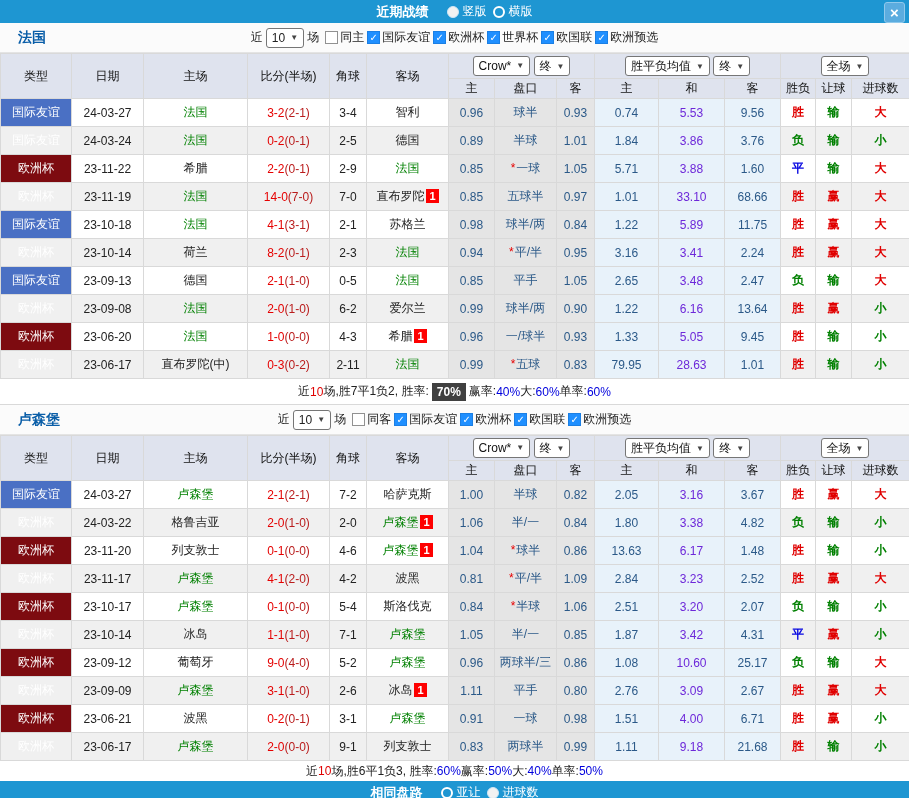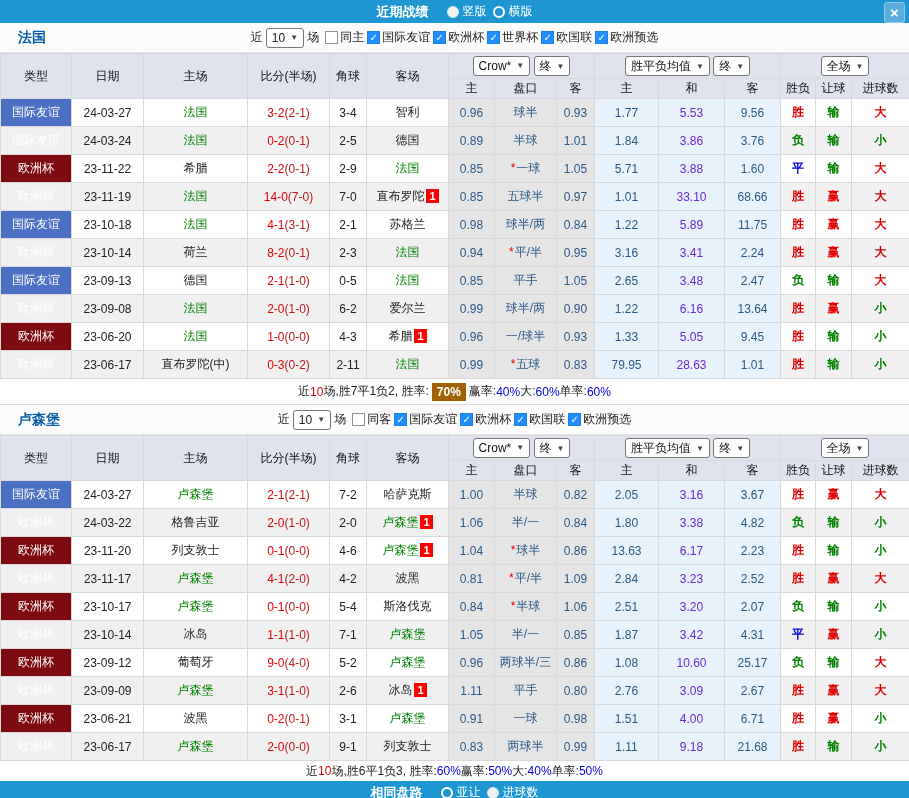--- a/index.html
+++ b/index.html
@@ -42,21 +42,21 @@
   .star{color:#e60000;margin-right:1px;}
   .badge1{display:inline-block;background:#fe0000;color:#fff;font-weight:bold;font-size:11px;padding:0 3px;margin-left:2px;line-height:14px;}
   .red{color:#e00000;font-weight:bold;}
   .grn{color:#008000;font-weight:bold;}
   .blu{color:#0000e0;font-weight:bold;}
   
   .summary{height:25px;display:flex;align-items:center;justify-content:center;border-bottom:1px solid #d9d9d9;}
   .sg-k{color:#222;}
   .sg-r{color:#e00000;}
   .sg-b{color:#0000dd;}
-  .sg-badge{background:#a16207;color:#fff;padding:2px 5px;margin:0 3px;font-weight:bold;}
+  .sg-badge{background:#404040;color:#fff;padding:2px 5px;margin:0 3px;font-weight:bold;}
 </style>
 </head>
 <body>
 
 <div class="bar">
   <span class="bar-title">近期战绩</span>
   <span style="display:inline-flex;align-items:center;">
       <span class="radio-group">
         <span class="radio on"></span>
         <span>竖版</span>
@@ -176,21 +176,21 @@
       <tr>
     <td class="tblue">国际友谊</td>
     <td>24-03-27</td>
     <td><span class="focus">法国</span></td>
     <td><span class="score-ft">3-2</span><span class="score-ht">(2-1)</span></td>
     <td>3-4</td>
     <td><span>智利</span></td>
     <td class="cream num">0.96</td>
     <td class="cream num">球半</td>
     <td class="cream num">0.93</td>
-    <td class="lblue num">1.77</td>
+    <td class="lblue num">0.74</td>
     <td class="lblue mid-num">5.53</td>
     <td class="lblue num">9.56</td>
     <td class="red">胜</td>
     <td class="grn">输</td>
     <td class="red">大</td>
   </tr>
       <tr class="alt">
     <td class="tblue">国际友谊</td>
     <td>24-03-24</td>
     <td><span class="focus">法国</span></td>
@@ -498,21 +498,21 @@
     <td>23-11-20</td>
     <td><span>列支敦士</span></td>
     <td><span class="score-ft">0-1</span><span class="score-ht">(0-0)</span></td>
     <td>4-6</td>
     <td><span class="focus">卢森堡</span><b class="badge1">1</b></td>
     <td class="cream num">1.04</td>
     <td class="cream num"><span class="star">*</span>球半</td>
     <td class="cream num">0.86</td>
     <td class="lblue num">13.63</td>
     <td class="lblue mid-num">6.17</td>
-    <td class="lblue num">2.23</td>
+    <td class="lblue num">1.48</td>
     <td class="red">胜</td>
     <td class="grn">输</td>
     <td class="grn">小</td>
   </tr>
       <tr class="alt">
     <td class="tmaroon">欧洲杯</td>
     <td>23-11-17</td>
     <td><span class="focus">卢森堡</span></td>
     <td><span class="score-ft">4-1</span><span class="score-ht">(2-0)</span></td>
     <td>4-2</td>

